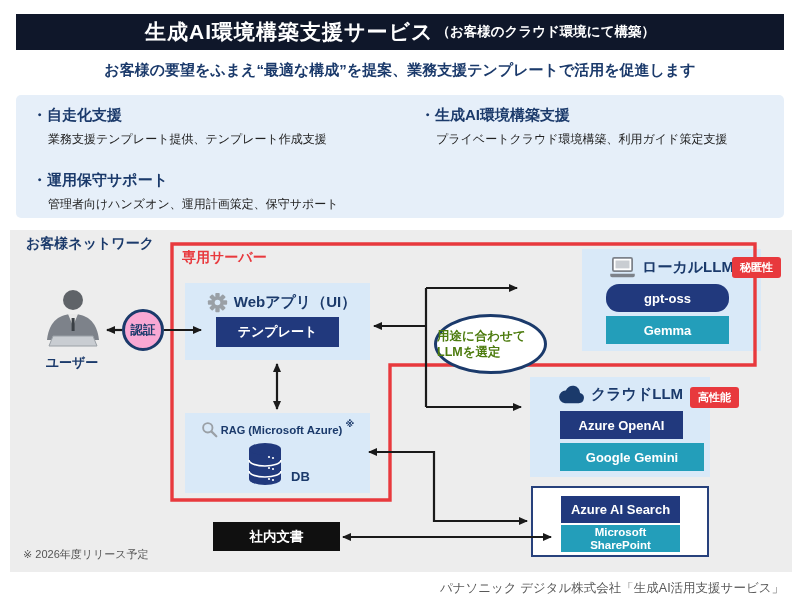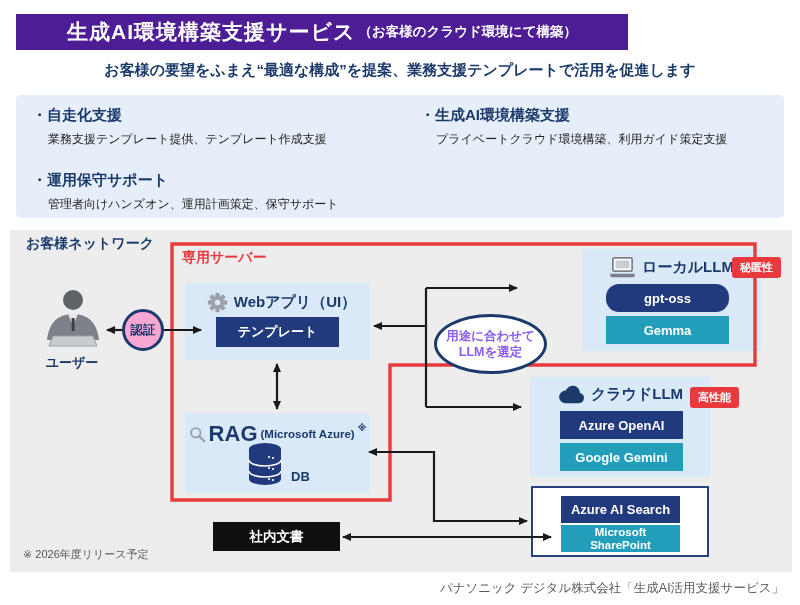--- a/index.html
+++ b/index.html
@@ -1,22 +1,22 @@
 <!DOCTYPE html>
 <html><head>
 <meta charset="utf-8">
 <style>
   * { margin:0; padding:0; box-sizing:border-box; }
   html,body { background:#fff; }
   body { font-family:"Liberation Sans","DejaVu Sans",sans-serif; }
   .page { position:relative; width:800px; height:605px; background:#fff; overflow:hidden; }
 
   
-  .header-bar { position:absolute; left:16px; top:14px; width:612px; height:36px;
-    background:#4c1d95; color:#fff; display:flex; align-items:center; justify-content:center; gap:3px; }
+  .header-bar { position:absolute; left:16px; top:14px; width:768px; height:36px;
+    background:#0f172a; color:#fff; display:flex; align-items:center; justify-content:center; gap:3px; }
   .header-bar .t { font-size:21px; font-weight:bold; letter-spacing:1px; }
   .header-bar .n { font-size:13.5px; font-weight:bold; }
   .subtitle { position:absolute; left:0; top:61px; width:100%; text-align:center;
     color:#1b3a6b; font-size:15px; font-weight:bold; }
 
   
   .features { position:absolute; left:16px; top:95px; width:768px; height:123px;
     background:#e6eff9; border-radius:5px; display:grid;
     grid-template-columns:388px auto; padding:10px 0 0 16px; row-gap:16px; }
   .feat h3 { color:#1b3a6b; font-size:15px; font-weight:bold; line-height:20px; margin-bottom:6px; }
@@ -48,45 +48,45 @@
   .box-local .head-row, .box-cloud .head-row { margin-top:8px; }
 
   .btn { position:absolute; display:flex; align-items:center; justify-content:center;
     color:#fff; font-weight:bold; font-size:13px; text-align:center; }
   .navy { background:#21397d; }
   .teal { background:#239eba; }
   .btn-template { left:31px; top:34px; width:123px; height:30px; }
   .m1 { left:24px; top:35px; width:123px; height:28px;border-radius:13px; }
   .m2 { left:24px; top:67px; width:123px; height:28px; }
   .c1 { left:30px; top:34px; width:123px; height:28px; }
-  .c2 { left:30px; top:66px; width:123px; height:28px; }
+  .c2 { left:30px; top:66px; width:144px; height:28px; }
   .s1 { left:28px; top:8px;  width:119px; height:27px; }
   .s2 { left:28px; top:37px; width:119px; height:27px; font-size:11.5px; line-height:12.5px; padding:0 17px; }
 
   .badge { position:absolute; background:#e8393d; color:#fff; font-size:11px; font-weight:bold;
     padding:3px 8px; border-radius:3px; white-space:nowrap; z-index:3; }
   .badge-local { left:150px; top:8px; }
   .badge-cloud { left:160px; top:10px; }
 
   .rag-head { display:flex; align-items:center; justify-content:center; gap:3px; margin-top:8px;
     color:#1b3a6b; font-weight:bold; }
-  .rag-head .rag-t { font-size:22px; }
+  .rag-head .rag-t { font-size:11px; }
   .rag-head .rag-n { font-size:11.5px; }
   .rag-head .rag-s { font-size:9px; position:relative; top:-6px; }
   .db-row { position:absolute; left:0; right:0; top:28px; display:flex; align-items:flex-end;
     justify-content:center; gap:6px; }
   .db-row .db-l { color:#1b3a6b; font-size:13px; font-weight:bold; margin-bottom:3px; }
 
   .box-docs { left:203px; top:292px; width:127px; height:29px; background:#101010; color:#fff;
     display:flex; align-items:center; justify-content:center; font-size:13.5px; font-weight:bold; }
   .footnote { left:13px; top:317px; font-size:11px; color:#555; }
 
   .ellipse { left:424px; top:84px; width:113px; height:60px; background:#fff; border:3px solid #1b3a6b;
-    border-radius:50%; z-index:3; display:flex; flex-direction:column; align-items:center;
-    justify-content:center; color:#8b5cf6; font-size:12.5px; font-weight:bold; line-height:16px; }
+    border-radius:50%; z-index:3; display:flex; flex-direction:column; align-items:flex-start;
+    justify-content:center; color:#4d7c0f; font-size:12.5px; font-weight:bold; line-height:16px; }
 
   .footer { position:absolute; left:0; top:580px; width:100%; padding-right:16px; text-align:right;
     color:#595959; font-size:12.5px; }
 </style>
 </head>
 <body>
 
 <div class="page">
 
   <div class="header-bar">

